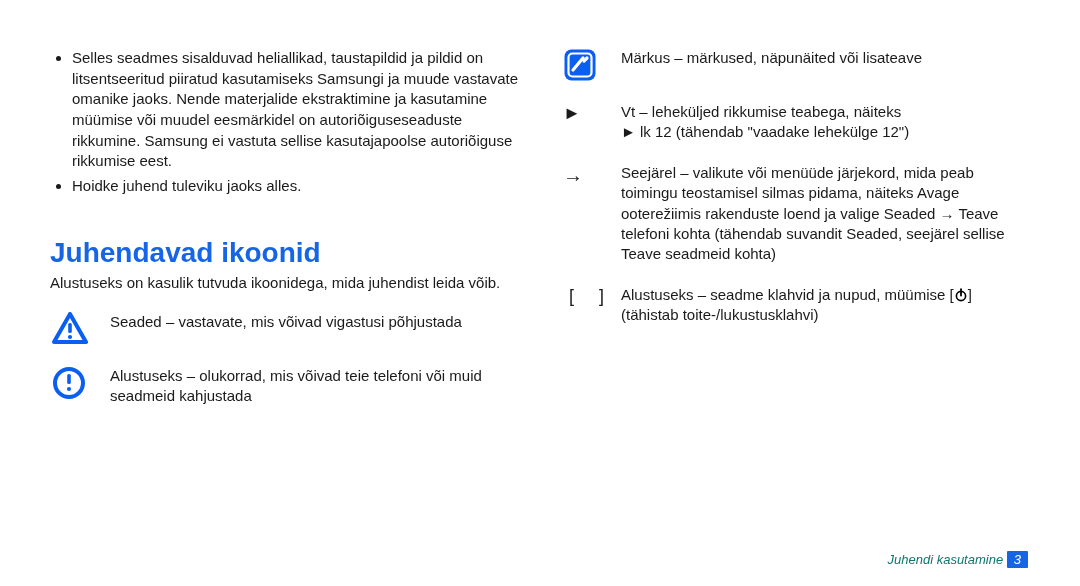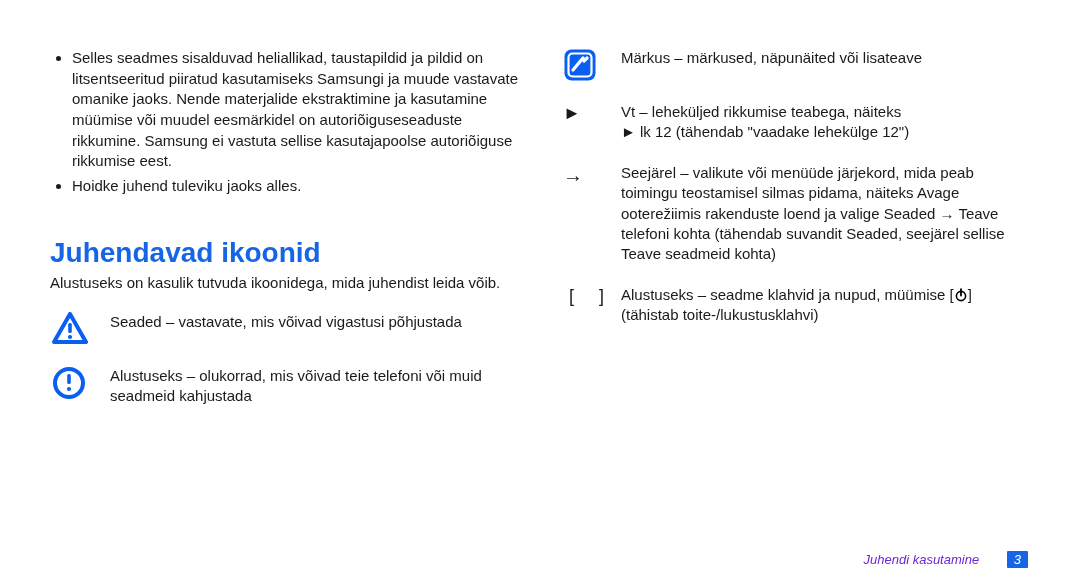--- a/index.html
+++ b/index.html
@@ -71,21 +71,21 @@
   }
   .sym.play { font-size: 18px; }
   .sym.arrow { font-size: 20px; }
   .sym.brackets { font-size: 18px; letter-spacing: 10px; padding-left: 6px; }
   .footer {
     position: absolute;
     right: 52px;
     bottom: 18px;
     font-size: 13px;
   }
-  .footer .ftext { font-style: italic; color: #6d28d9; margin-right: 24px; }
+  .footer .ftext { font-style: italic; color: #0f766e; margin-right: 0; }
   .footer .pnum {
     display: inline-block;
     background: #1565e6;
     color: #fff;
     font-style: italic;
     padding: 1px 7px;
     border-radius: 1px;
     font-size: 13px;
   }
   svg { display: block; }

